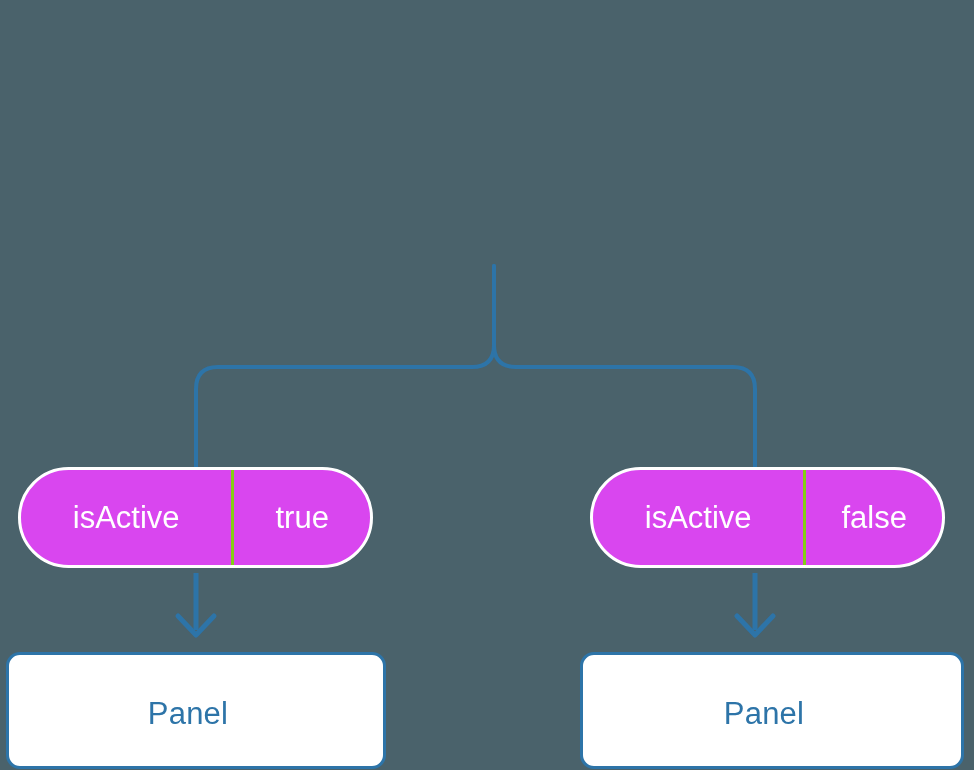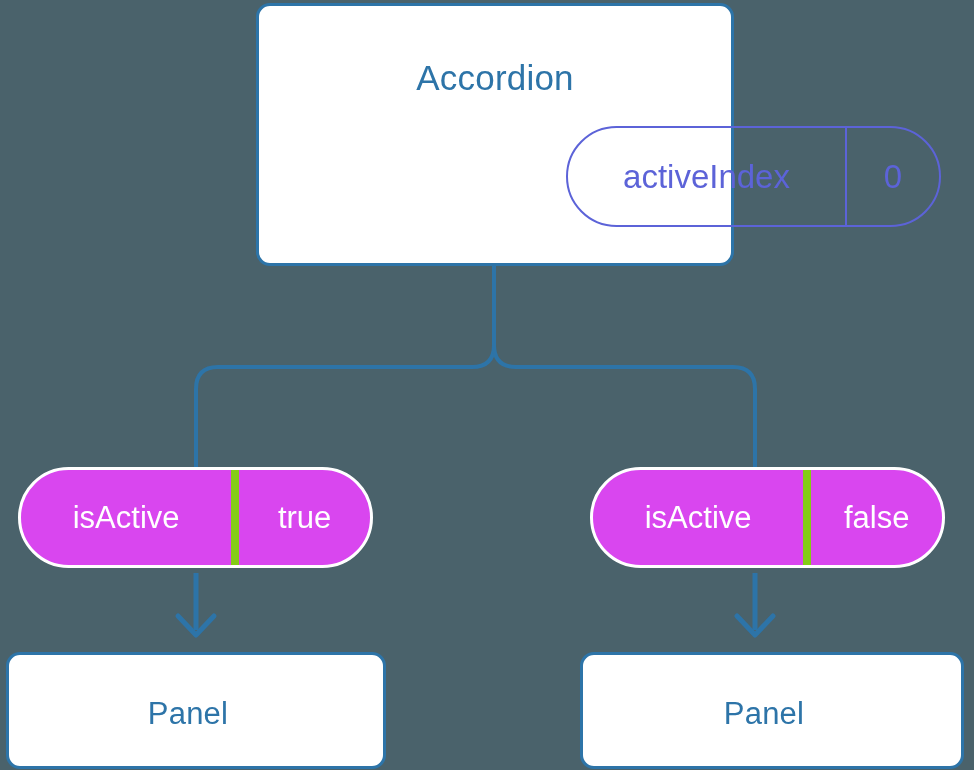--- a/index.html
+++ b/index.html
@@ -108,21 +108,21 @@
   .pill-filled {
     border: 3px solid #ffffff;
     background: #d946ef;
   }
   .pill-filled .pill-key,
   .pill-filled .pill-val {
     color: #ffffff;
     font-size: 31px;
   }
   .pill-filled .pill-val {
-    border-left: 8px solid #84cc16;
+    border-left: 3px solid #84cc16;
   }
 
   #state-pill {
     left: 307px;
     top: 120px;
     width: 375px;
     height: 101px;
   }
   #state-pill .pill-key { width: 280px; }
   #state-pill .pill-val { width: 95px; }
@@ -165,28 +165,20 @@
              Q 755 367 755 389
              L 755 467" fill="none" stroke="#2d74a8" stroke-width="4" stroke-linecap="round" stroke-linejoin="round"></path>
 
     <line x1="196" y1="573" x2="196" y2="630" stroke="#2d74a8" stroke-width="5" stroke-linecap="butt"></line>
     <polyline points="178,616 196,635 214,616" fill="none" stroke="#2d74a8" stroke-width="5" stroke-linecap="round" stroke-linejoin="round"></polyline>
 
     <line x1="755" y1="573" x2="755" y2="630" stroke="#2d74a8" stroke-width="5" stroke-linecap="butt"></line>
     <polyline points="737,616 755,635 773,616" fill="none" stroke="#2d74a8" stroke-width="5" stroke-linecap="round" stroke-linejoin="round"></polyline>
   </svg>
 
-  <div class="card" id="accordion-card">
-    <div class="card-title">Accordion</div>
-
-    <div class="pill pill-outline" id="state-pill">
-      <span class="pill-key">activeIndex</span>
-      <span class="pill-val">0</span>
-    </div>
-  </div>
 
   <div class="pill pill-filled" id="prop-pill-left">
     <span class="pill-key">isActive</span>
     <span class="pill-val">true</span>
   </div>
 
   <div class="card panel-card" id="panel-card-left">
     <div class="card-title">Panel</div>
   </div>
 

